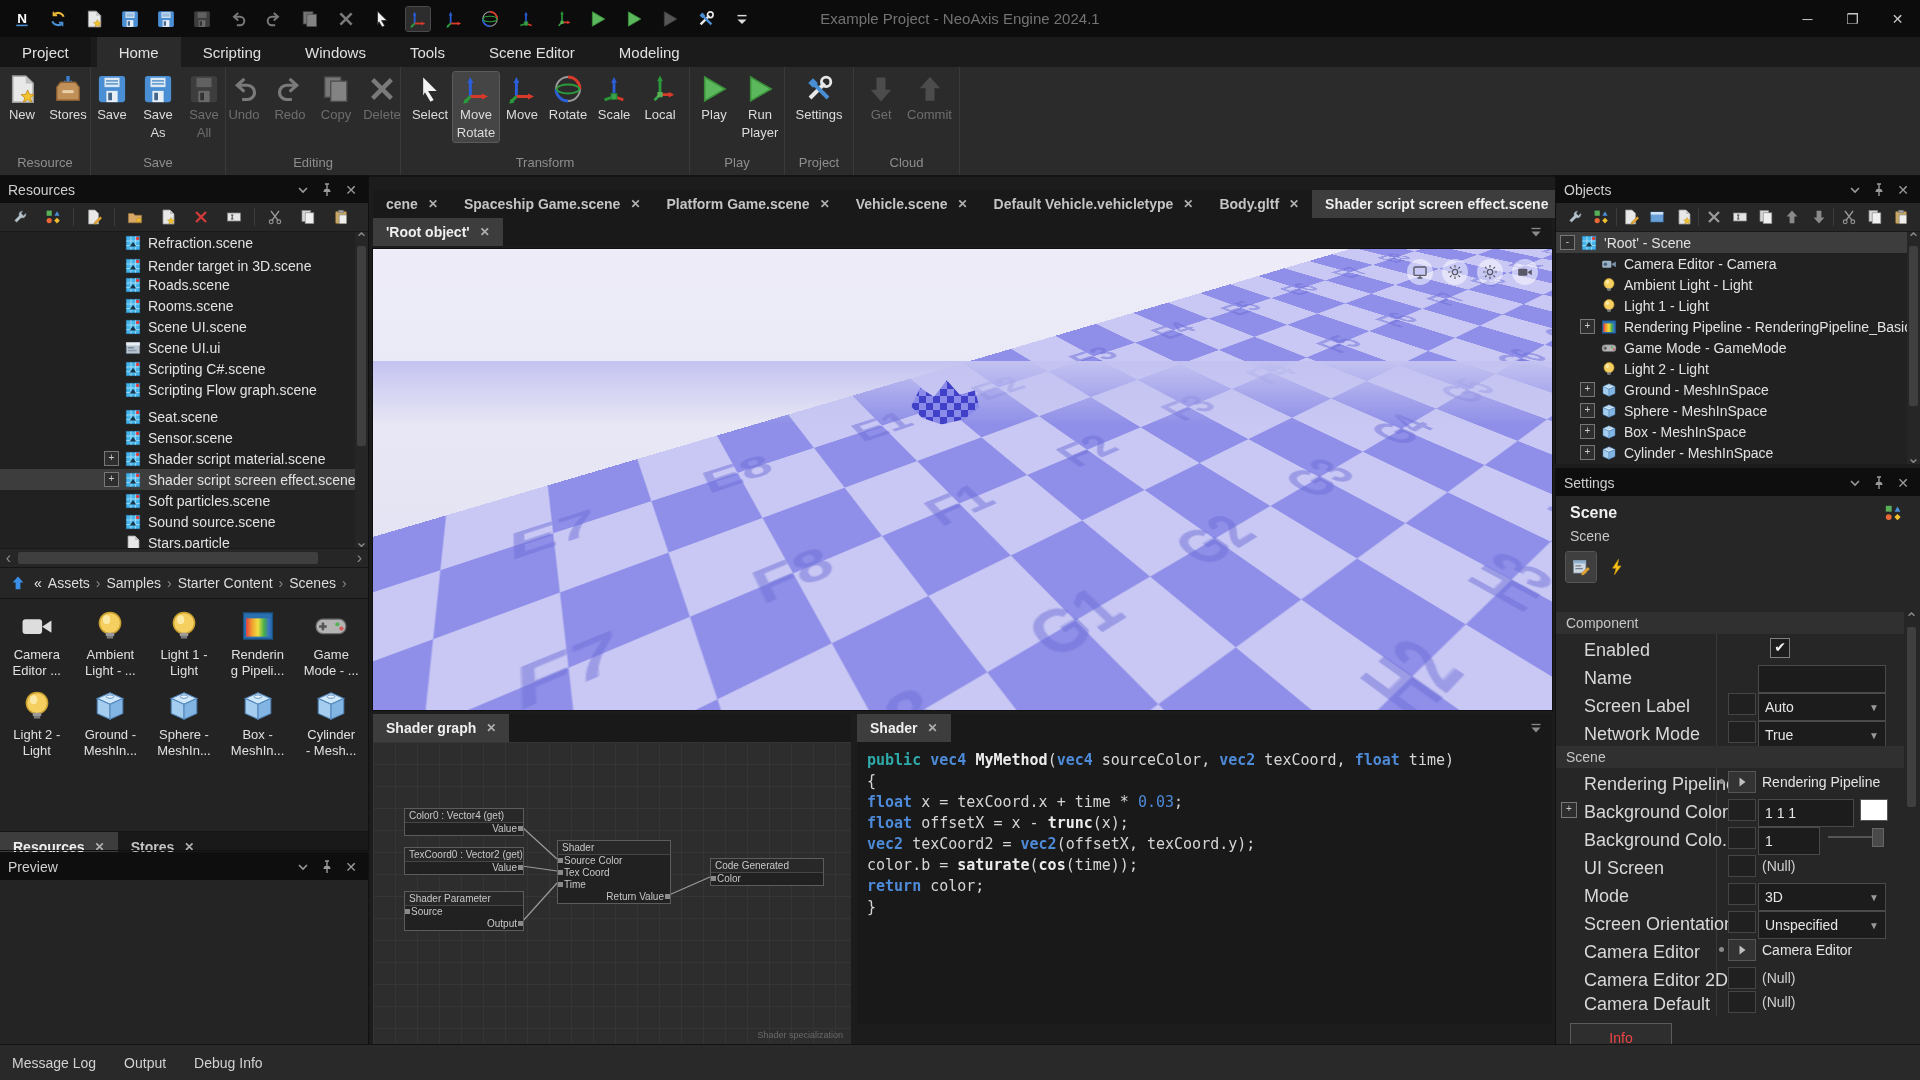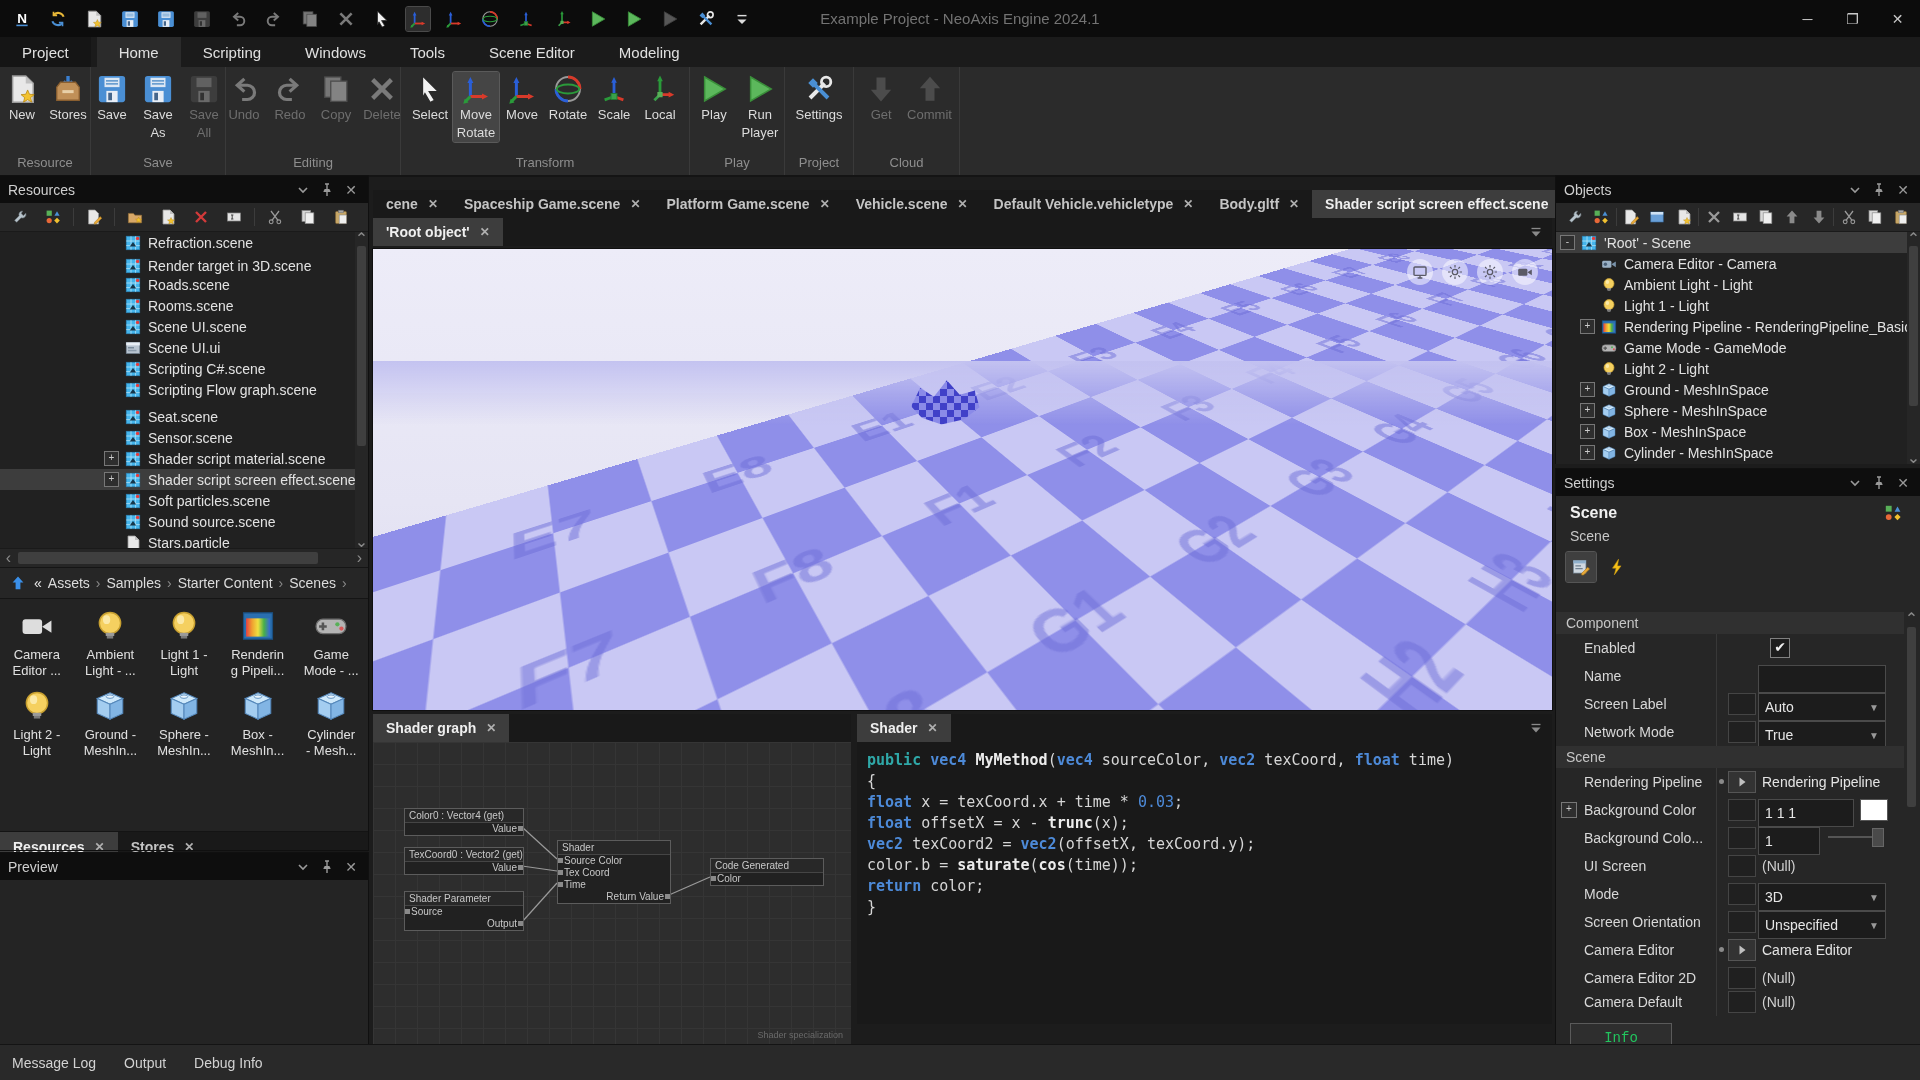--- a/index.html
+++ b/index.html
@@ -124,40 +124,40 @@
   #settings-body{position:relative;height:548px;background:#262626;}
   #obj-title{position:absolute;left:14px;top:8px;font-size:16px;font-weight:bold;color:#f0f0f0;}
   #obj-subtitle{position:absolute;left:14px;top:32px;font-size:14px;color:#c8c8c8;}
   #obj-badge{position:absolute;right:18px;top:8px;}
   #stoggles{position:absolute;left:10px;top:56px;display:flex;gap:6px;}
   .stgl{width:30px;height:30px;display:flex;align-items:center;justify-content:center;border-radius:2px;}
   .stgl.on{background:#3f3f3f;outline:1px solid #555;}
   .ssect{position:absolute;left:0;width:348px;height:22px;background:#303030;color:#c6c6c6;font-size:14px;
          display:flex;align-items:center;padding-left:10px;box-sizing:border-box;}
   .srow{position:absolute;left:0;width:348px;height:28px;}
-  .srow .rl{position:absolute;left:28px;top:6px;font-size:14px;color:#d8d8d8;white-space:nowrap;text-align:center;}
+  .srow .rl{position:absolute;left:28px;top:6px;font-size:18px;color:#d8d8d8;white-space:nowrap;text-align:center;}
   .srow .rexp{position:absolute;left:5px;top:6px;width:14px;height:14px;border:1px solid #777;background:#2e2e2e;
        color:#ccc;font-size:10px;line-height:12px;text-align:center;}
   .rdiv{position:absolute;left:160px;top:0;width:1px;background:#383838;}
   .pfx{position:absolute;left:172px;top:3px;width:26px;height:20px;background:#202020;border:1px solid #454545;}
   .tbox{position:absolute;top:3px;height:28px;background:#1c1c1c;border:1px solid #4a4a4a;font-size:14px;color:#e6e6e6;
         display:flex;align-items:center;padding:0 6px;box-sizing:border-box;}
   .ddcaret{margin-left:auto;color:#999;font-size:10px;}
   .cb{position:absolute;left:214px;top:4px;width:18px;height:18px;background:#1d1d1d;border:1px solid #808080;
       color:#f0f0f0;font-size:14px;line-height:17px;text-align:center;}
   .swatch{position:absolute;left:304px;top:3px;width:26px;height:20px;border:1px solid #555;}
   .nulltxt{position:absolute;left:206px;top:6px;font-size:14px;color:#d0d0d0;}
   .refdot{position:absolute;left:163px;top:11px;width:5px;height:5px;border-radius:50%;background:#8a8a8a;}
   .refbtn{position:absolute;left:172px;top:3px;width:26px;height:20px;background:#333;border:1px solid #555;
       display:flex;align-items:center;justify-content:center;}
   .reftxt{position:absolute;left:206px;top:6px;font-size:14px;color:#e4e4e4;white-space:nowrap;}
   .sltrack{position:absolute;left:272px;top:12px;width:52px;height:2px;background:#555;}
   .slhandle{position:absolute;left:316px;top:4px;width:10px;height:17px;background:#4a4a4a;border:1px solid #666;}
   #info-btn{position:absolute;left:14px;top:527px;width:100px;height:27px;background:#2e2e2e;border:1px solid #5a5a5a;
-      color:#22c55e;font-size:14px;display:flex;align-items:center;justify-content:center;font-family:Liberation Mono, monospace;}
+      color:#ef4444;font-size:14px;display:flex;align-items:center;justify-content:center;}
 
   
   #statusbar{left:0;top:1044px;width:1920px;height:36px;background:#292929;border-top:1px solid #141414;
       display:flex;align-items:center;gap:28px;padding-left:12px;box-sizing:border-box;}
   .sbitem{font-size:14px;color:#d2d2d2;}
 </style>
 </head>
 <body>
 
 <svg width="0" height="0" style="position:absolute">

